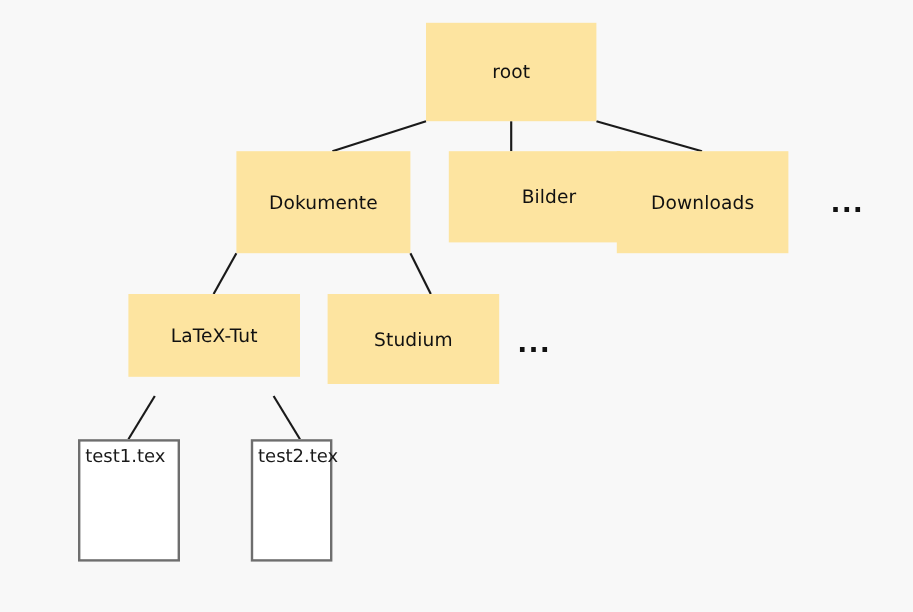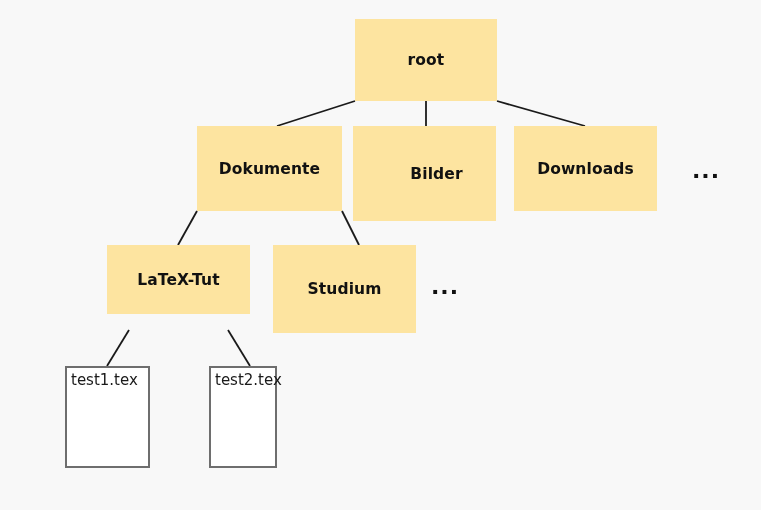--- a/index.html
+++ b/index.html
@@ -31,21 +31,21 @@
     position: absolute;
     box-sizing: border-box;
     display: flex;
     align-items: center;
     justify-content: center;
   }
   .node.folder {
     background: #fde4a0;
   }
   .node.folder .node-label {
-    font-weight: bold;
+    font-weight: normal;
     font-size: 15.5px;
     color: #111111;
     letter-spacing: 0.1px;
   }
   .node.file {
     background: #ffffff;
     border: 2px solid #6e6e6e;
     align-items: flex-start;
     justify-content: flex-start;
   }
@@ -81,30 +81,30 @@
       <line x1="228" y1="330" x2="250" y2="366" stroke="#1a1a1a" stroke-width="1.8"></line>
     </svg>
 
   <div id="nodes-layer">
       <div class="node folder" style="left: 355px; top: 19px; width: 142px; height: 82px;">
         <span class="node-label">root</span>
       </div>
       <div class="node folder" style="left: 197px; top: 126px; width: 145px; height: 85px;">
         <span class="node-label">Dokumente</span>
       </div>
-      <div class="node folder" style="left: 353px; top: 126px; width: 143px; height: 95px; padding-left: 24px;">
+      <div class="node folder" style="left: 374px; top: 126px; width: 143px; height: 76px; padding-left: 24px;">
         <span class="node-label">Bilder</span>
       </div>
       <div class="node folder" style="left: 514px; top: 126px; width: 143px; height: 85px;">
         <span class="node-label">Downloads</span>
       </div>
       <div class="node folder" style="left: 107px; top: 245px; width: 143px; height: 69px;">
         <span class="node-label">LaTeX-Tut</span>
       </div>
-      <div class="node folder" style="left: 273px; top: 245px; width: 143px; height: 88px;">
+      <div class="node folder" style="left: 273px; top: 245px; width: 143px; height: 75px;">
         <span class="node-label">Studium</span>
       </div>
       <div class="node file" style="left: 65px; top: 366px; width: 85px; height: 102px; text-align: center;">
         <span class="node-label">test1.tex</span>
       </div>
       <div class="node file" style="left: 209px; top: 366px; width: 68px; height: 102px;">
         <span class="node-label">test2.tex</span>
       </div>
     </div>
   <div id="ellipsis-layer">

